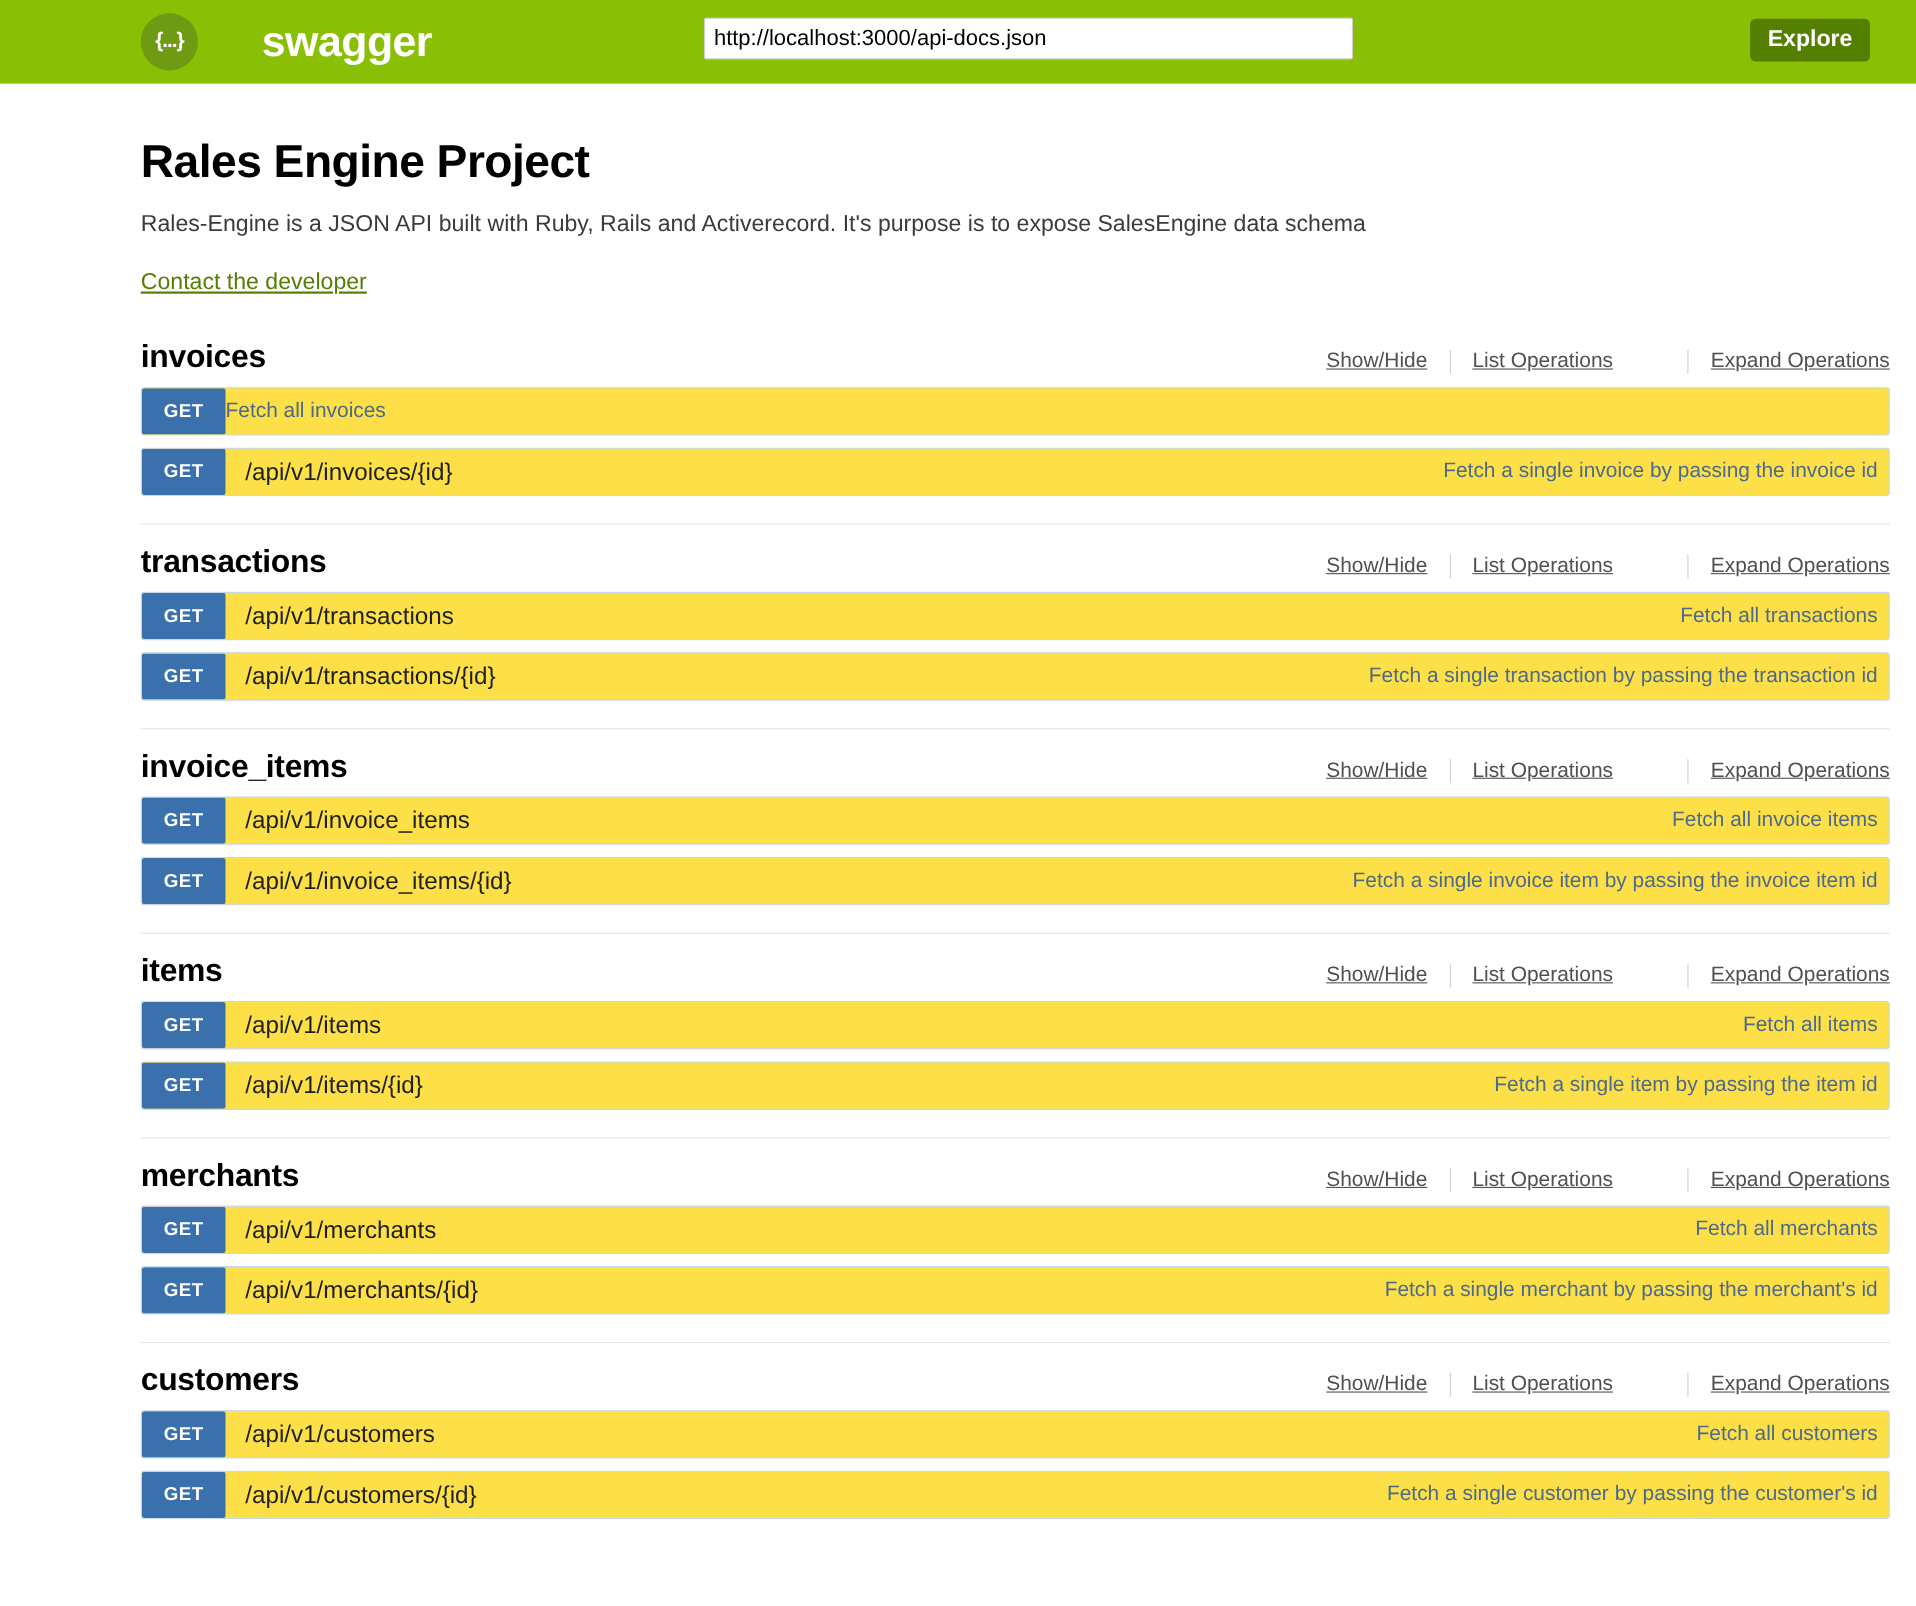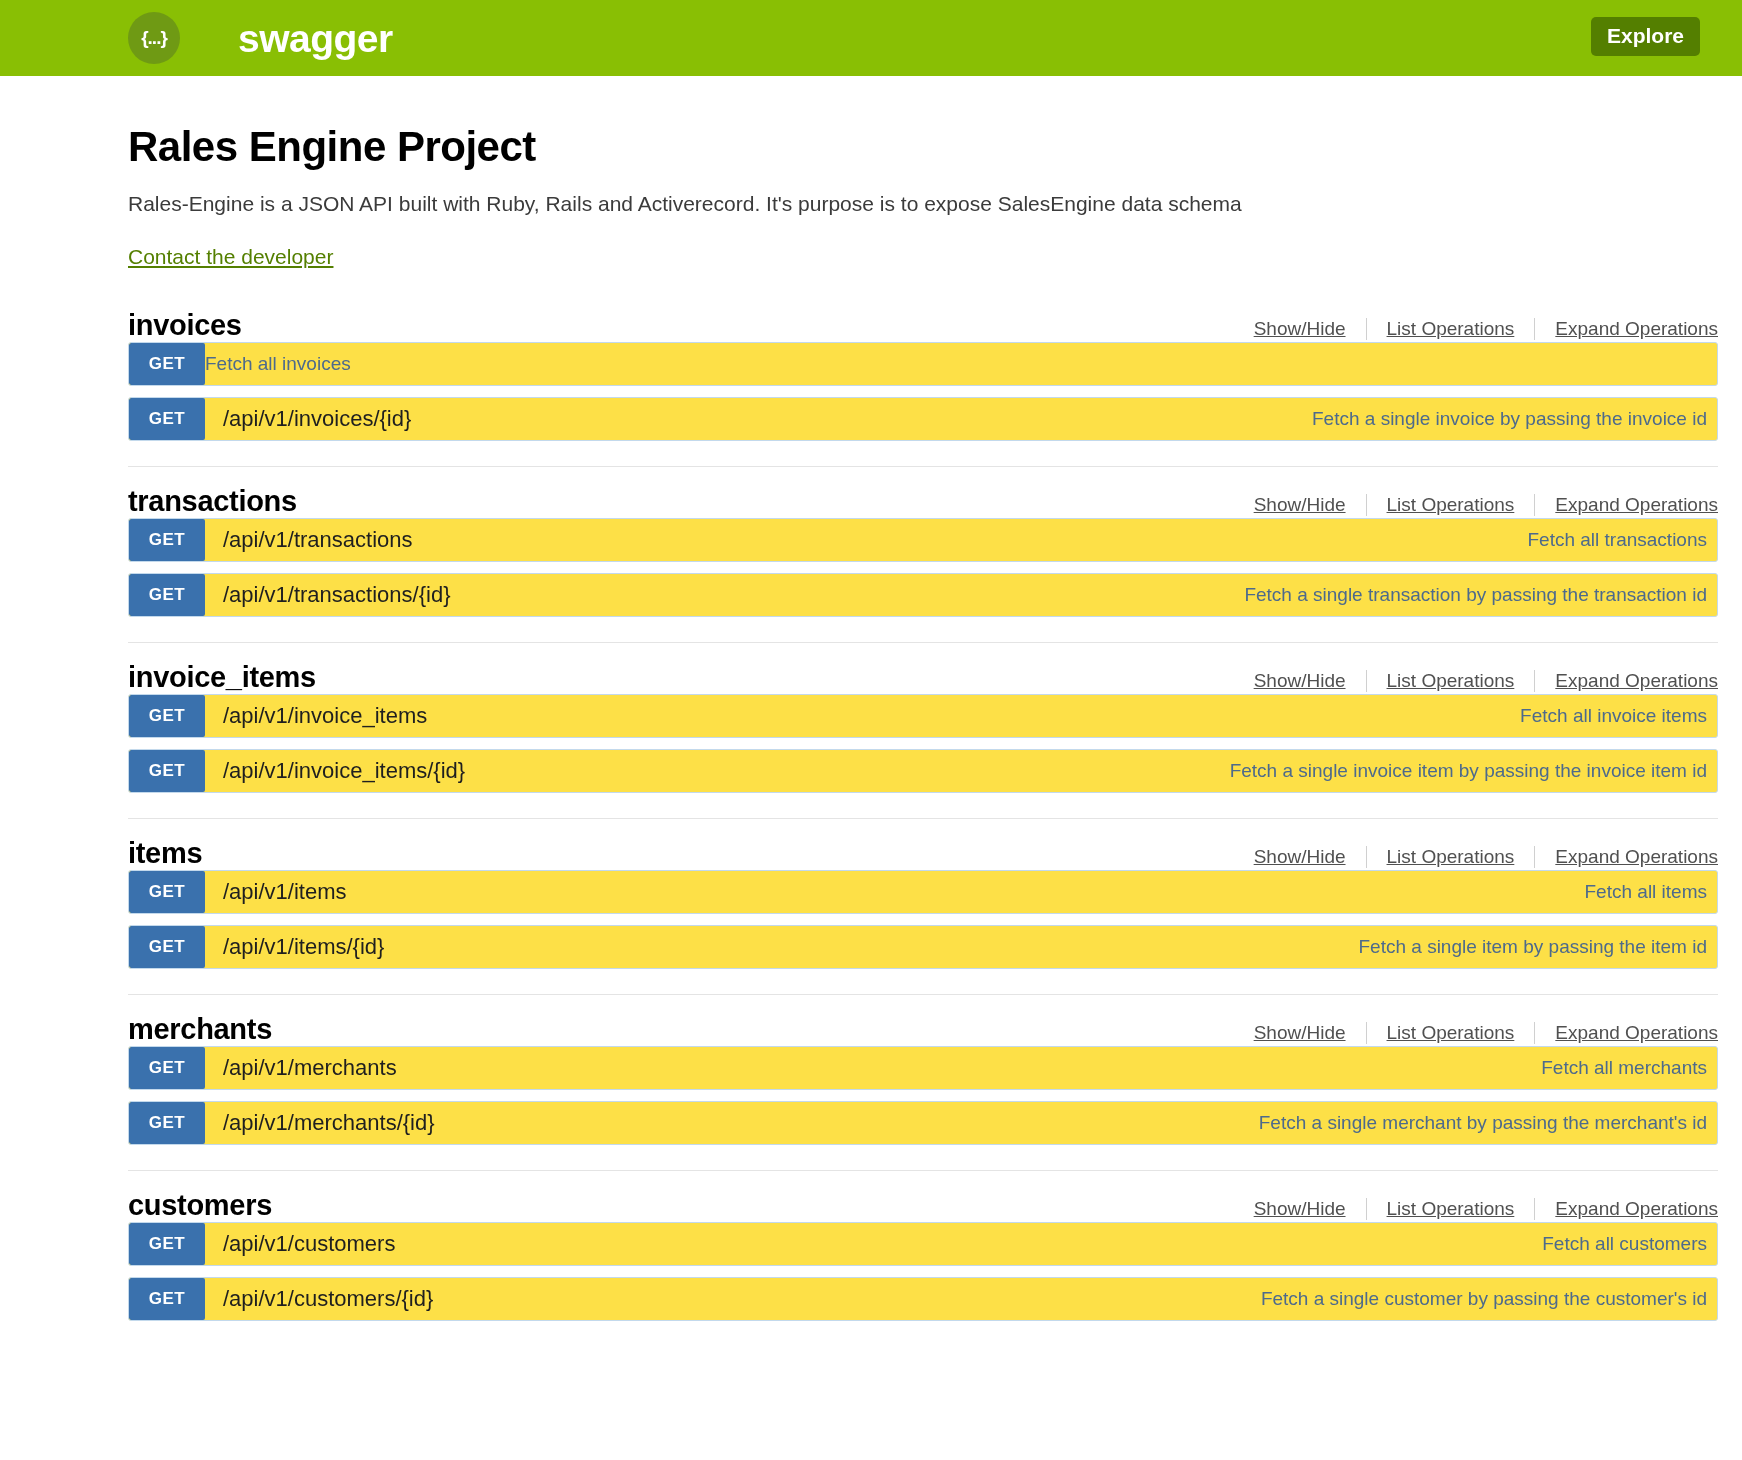--- a/index.html
+++ b/index.html
@@ -121,21 +121,21 @@
     border-bottom: 1px solid #e4e4e4;
     padding-bottom: 14px;
     margin-bottom: 14px;
   }
   .resource:last-child { border-bottom: none; }
 
   .resource-head {
     display: flex;
     align-items: baseline;
     justify-content: space-between;
-    padding: 4px 0 0 0;
+    padding: 4px 0 10px 0;
   }
   .resource-name {
     font-size: 29px;
     font-weight: bold;
     color: #000000;
     letter-spacing: -0.3px;
   }
   .resource-options {
     display: flex;
     align-items: center;
@@ -144,21 +144,21 @@
   }
   .resource-options .opt {
     padding: 0 20px;
     cursor: pointer;
     white-space: nowrap;
     text-decoration: underline;
   }
   .resource-options .opt + .opt {
     border-left: 1px solid #d0d0d0;
   }
-  .resource-options .opt:last-child { padding-right: 0; }
+  .resource-options .opt:last-child { padding-right: 0; margin-left: 48px; }
 
   
   .endpoint {
     background: #fde047;
     border: 1px solid #c3d9ec;
     border-radius: 3px;
     display: flex;
     align-items: center;
     height: 44px;
     margin-bottom: 11px;
@@ -195,20 +195,23 @@
 </style>
 </head>
 <body>
 
 <div class="topbar">
   <div class="brand">
     <div class="brand-logo">{...}</div>
     <div class="brand-name">swagger</div>
   </div>
 
+  <div class="url-wrap">
+    <input class="url-input" type="text" value="http://localhost:3000/api-docs.json" style="">
+  </div>
 
   <button class="explore-btn">Explore</button>
 </div>
 
 <div class="page">
 
   <h1 class="doc-title">Rales Engine Project</h1>
   <p class="doc-desc">Rales-Engine is a JSON API built with Ruby, Rails and Activerecord. It's purpose is to expose SalesEngine data schema</p>
   <a class="contact-link">Contact the developer</a>
 

